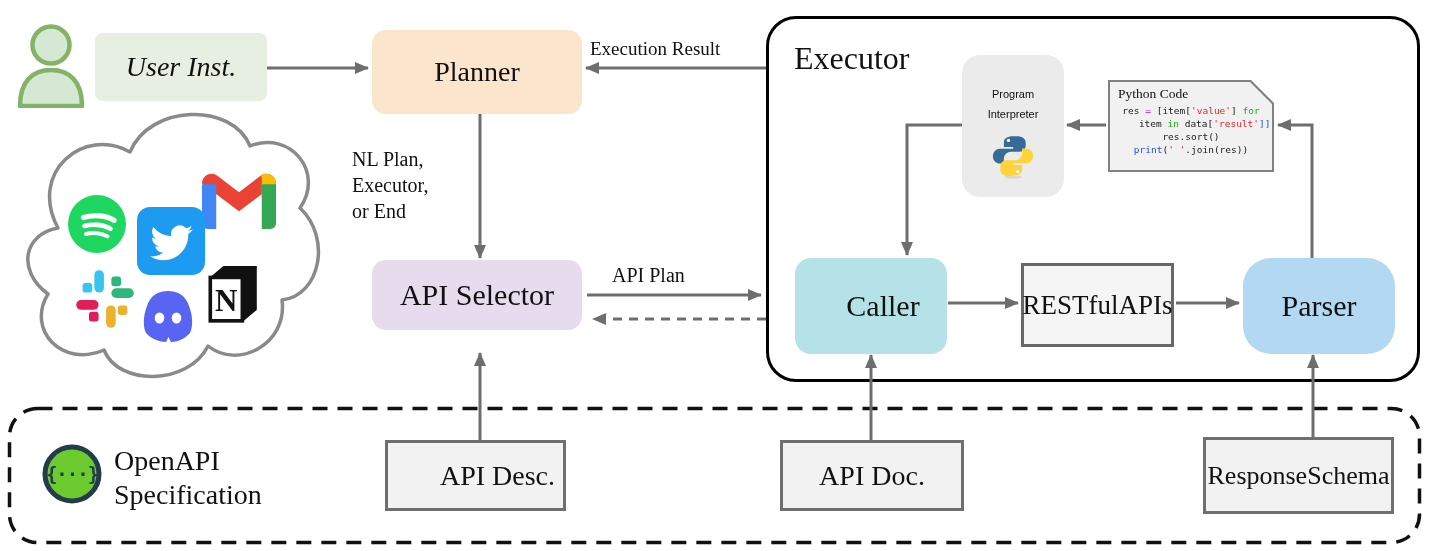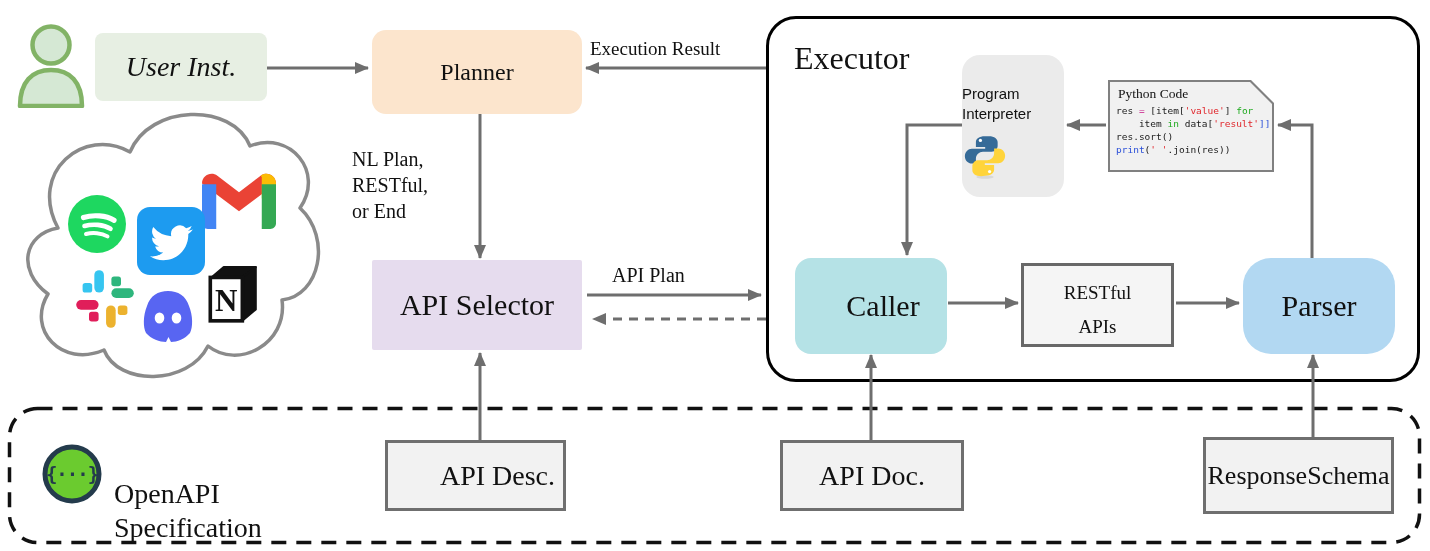--- a/index.html
+++ b/index.html
@@ -12,57 +12,57 @@
           font-family:"Liberation Serif", serif;color:#111;}
   .abs{position:absolute;}
   svg{display:block;}
   .layer{position:absolute;left:0;top:0;pointer-events:none;}
 
   .node{position:absolute;display:flex;align-items:center;justify-content:center;
         text-align:center;box-sizing:border-box;}
   .user-inst{left:95px;top:33px;width:172px;height:68px;background:var(--userinst);
              border-radius:8px;font-style:italic;font-size:28px;}
   .planner{left:372px;top:30px;width:210px;height:84px;background:var(--planner);
-           border-radius:14px;font-size:24px;}
-  .api-selector{left:372px;top:260px;width:210px;height:90px;background:var(--selector);
-                border-radius:2px;font-size:30px;}
+           border-radius:14px;font-size:28px;}
+  .api-selector{left:372px;top:260px;width:210px;height:70px;background:var(--selector);
+                border-radius:14px;font-size:30px;}
   .executor{left:766px;top:16px;width:654px;height:366px;border:3px solid #000;
             border-radius:30px;background:transparent;}
   .executor-label{left:794px;top:40px;font-size:32px;}
   .pi-box{left:962px;top:55px;width:102px;height:142px;background:var(--pifill);
-          border-radius:18px;display:flex;flex-direction:column;align-items:flex-start;
-          padding-top:12px;font-family:"Liberation Sans", sans-serif;font-size:15px;
+          border-radius:18px;display:flex;flex-direction:column;align-items:center;
+          padding-top:12px;font-family:"Liberation Sans", sans-serif;font-size:11px;
           line-height:20px;}
   .caller{left:795px;top:258px;width:152px;height:96px;background:var(--caller);
           border-radius:16px;font-size:30px;padding-left:24px;}
   .restful{left:1021px;top:263px;width:153px;height:84px;background:#f5f5f5;
-           border:3px solid #686868;font-size:19px;line-height:34px;flex-direction:column;justify-content:flex-end;}
+           border:3px solid #686868;font-size:27px;line-height:34px;flex-direction:row;}
   .parser{left:1243px;top:258px;width:152px;height:96px;background:var(--parser);
           border-radius:28px;font-size:30px;}
   .doc-box{background:var(--grayfill);border:3px solid var(--grayborder);font-size:28px;}
   .api-desc{left:385px;top:440px;width:181px;height:71px;padding-left:44px;}
   .api-doc{left:780px;top:440px;width:184px;height:71px;}
   .resp-schema{left:1203px;top:437px;width:191px;height:77px;font-size:26px;
                line-height:33px;flex-direction:row;}
-  .openapi-label{left:114px;top:444px;font-size:28px;line-height:34px;margin-top:33px;}
+  .openapi-label{left:114px;top:444px;font-size:28px;line-height:34px;}
 
   .edge-label{position:absolute;font-size:20px;}
   .lbl-exec{left:590px;top:38px;width:180px;font-size:19px;}
   .lbl-nl{left:352px;top:146px;width:120px;line-height:26px;}
   .lbl-apiplan{left:612px;top:264px;width:120px;text-align:left;}
 
   
   .code-note{left:1108px;top:80px;width:166px;height:92px;background:var(--codeborder);
              clip-path:polygon(0 0, calc(100% - 23px) 0, 100% 23px, 100% 100%, 0 100%);}
   .code-inner{position:absolute;left:2px;top:2px;right:2px;bottom:2px;background:var(--codefill);
               clip-path:polygon(0 0, calc(100% - 22px) 0, 100% 22px, 100% 100%, 0 100%);
               padding:4px 6px;box-sizing:border-box;}
   .code-title{font-size:13.5px;margin:0 0 2px 2px;}
   .code-lines{font-family:"DejaVu Sans Mono", monospace;font-size:9.5px;line-height:13px;
-              white-space:pre;color:#1a1a1a;}
+              white-space:pre;color:#1a1a1a;text-align:center;}
   .tok-p{color:#1a1a1a;} .tok-o{color:#c71585;} .tok-s{color:#e0262b;}
   .tok-k{color:#1faa1f;} .tok-b{color:#2a4fd8;}
 
   .icon-tile{position:absolute;}
 </style>
 </head>
 <body>
 
 <div class="canvas">
 
@@ -209,21 +209,21 @@
   </div>
 
   <div class="node doc-box resp-schema">
     <span>Response</span>
     <span>Schema</span>
   </div>
 
   <div class="edge-label lbl-exec">Execution Result</div>
   <div class="edge-label lbl-nl">
     <div>NL Plan,</div>
-    <div>RESTful,</div>
+    <div>Executor,</div>
     <div>or End</div>
   </div>
   <div class="edge-label lbl-apiplan">API Plan</div>
 
   <svg class="layer" width="1430" height="551">
     <defs>
       <marker id="ah" markerUnits="userSpaceOnUse" markerWidth="16" markerHeight="14" refX="13" refY="6" orient="auto">
         <path d="M0,0 L14,6 L0,12 Z" fill="#6e6e6e"></path>
       </marker>
     </defs>

